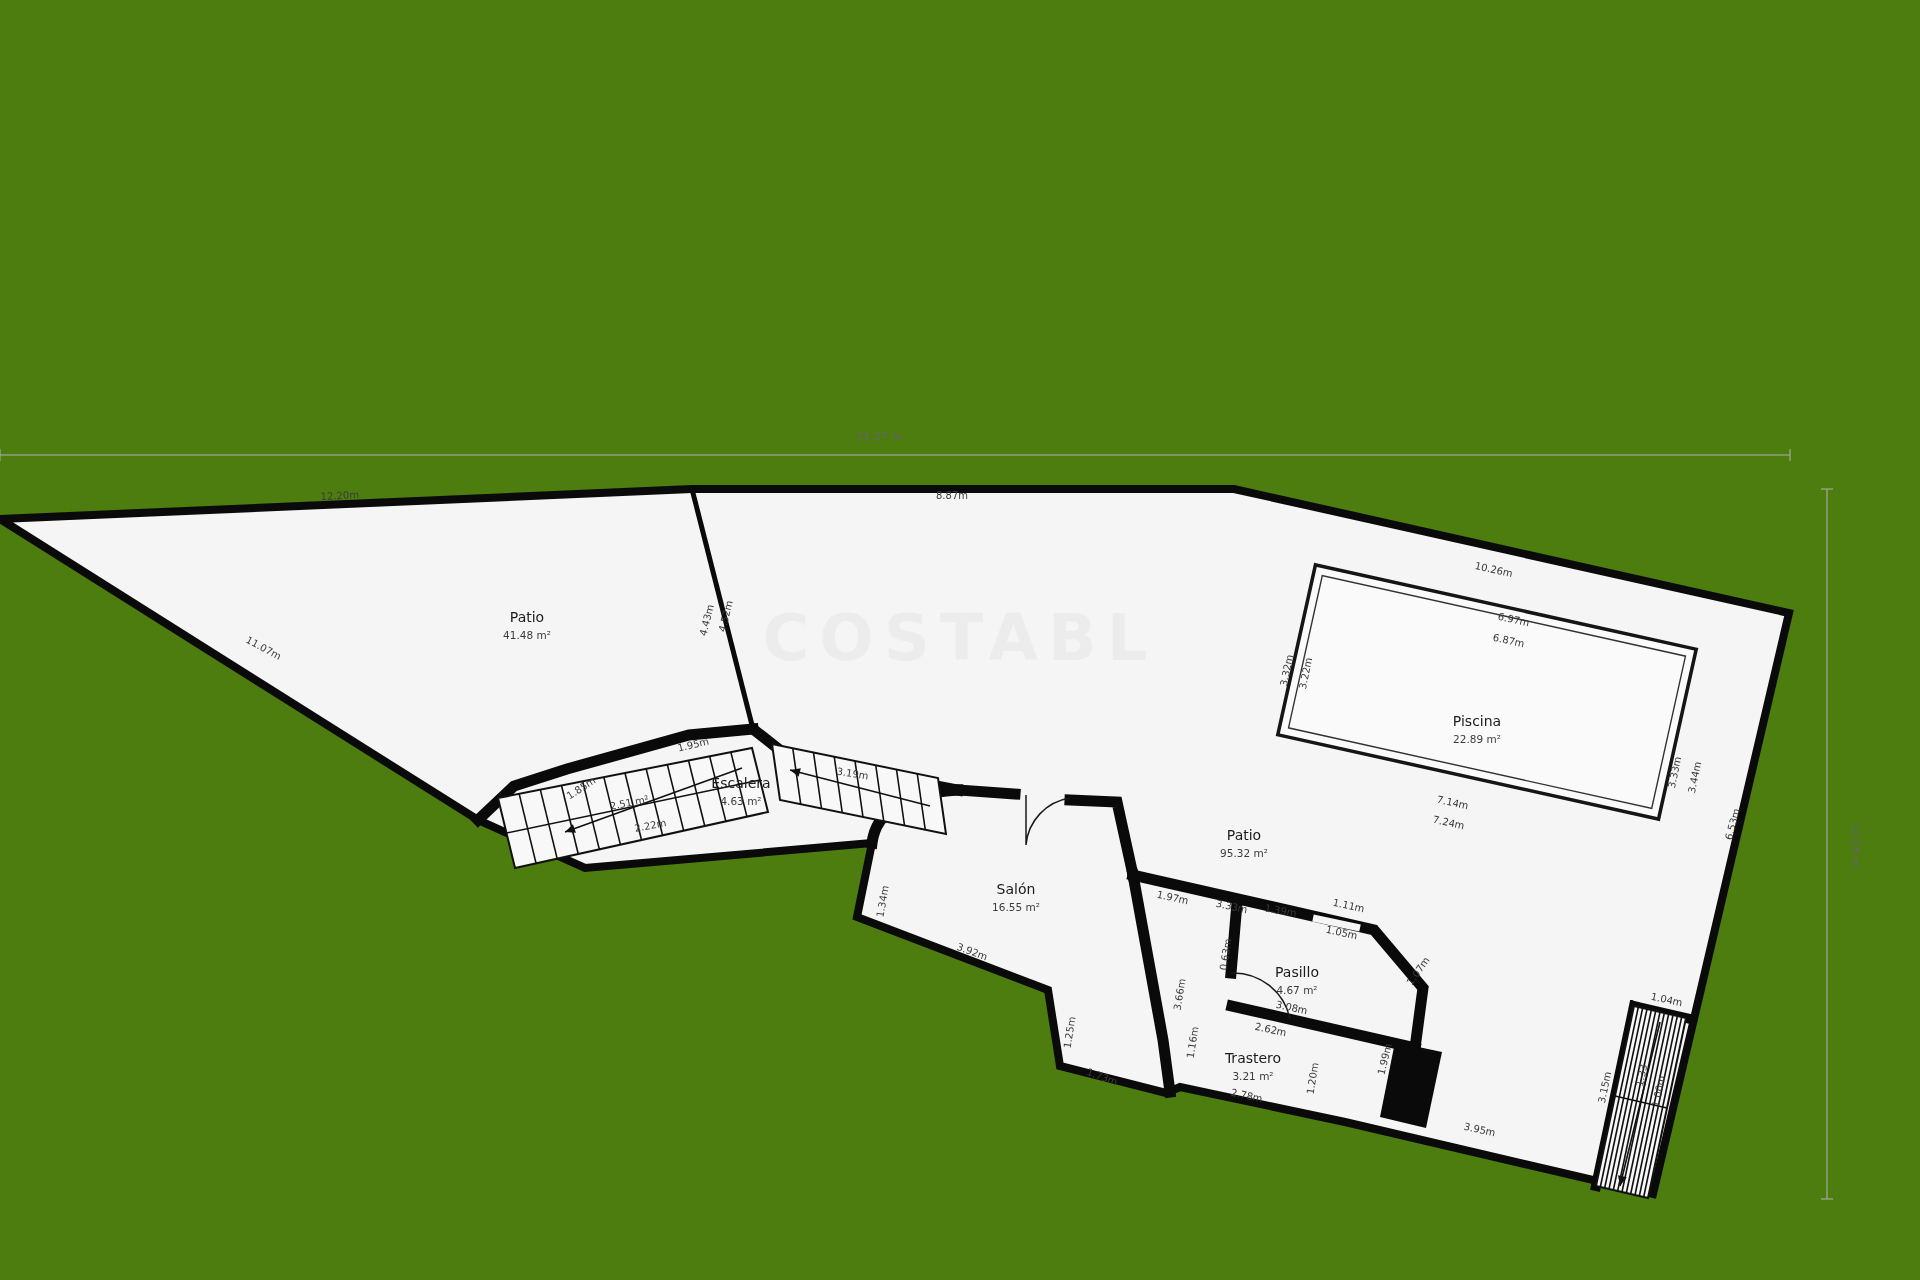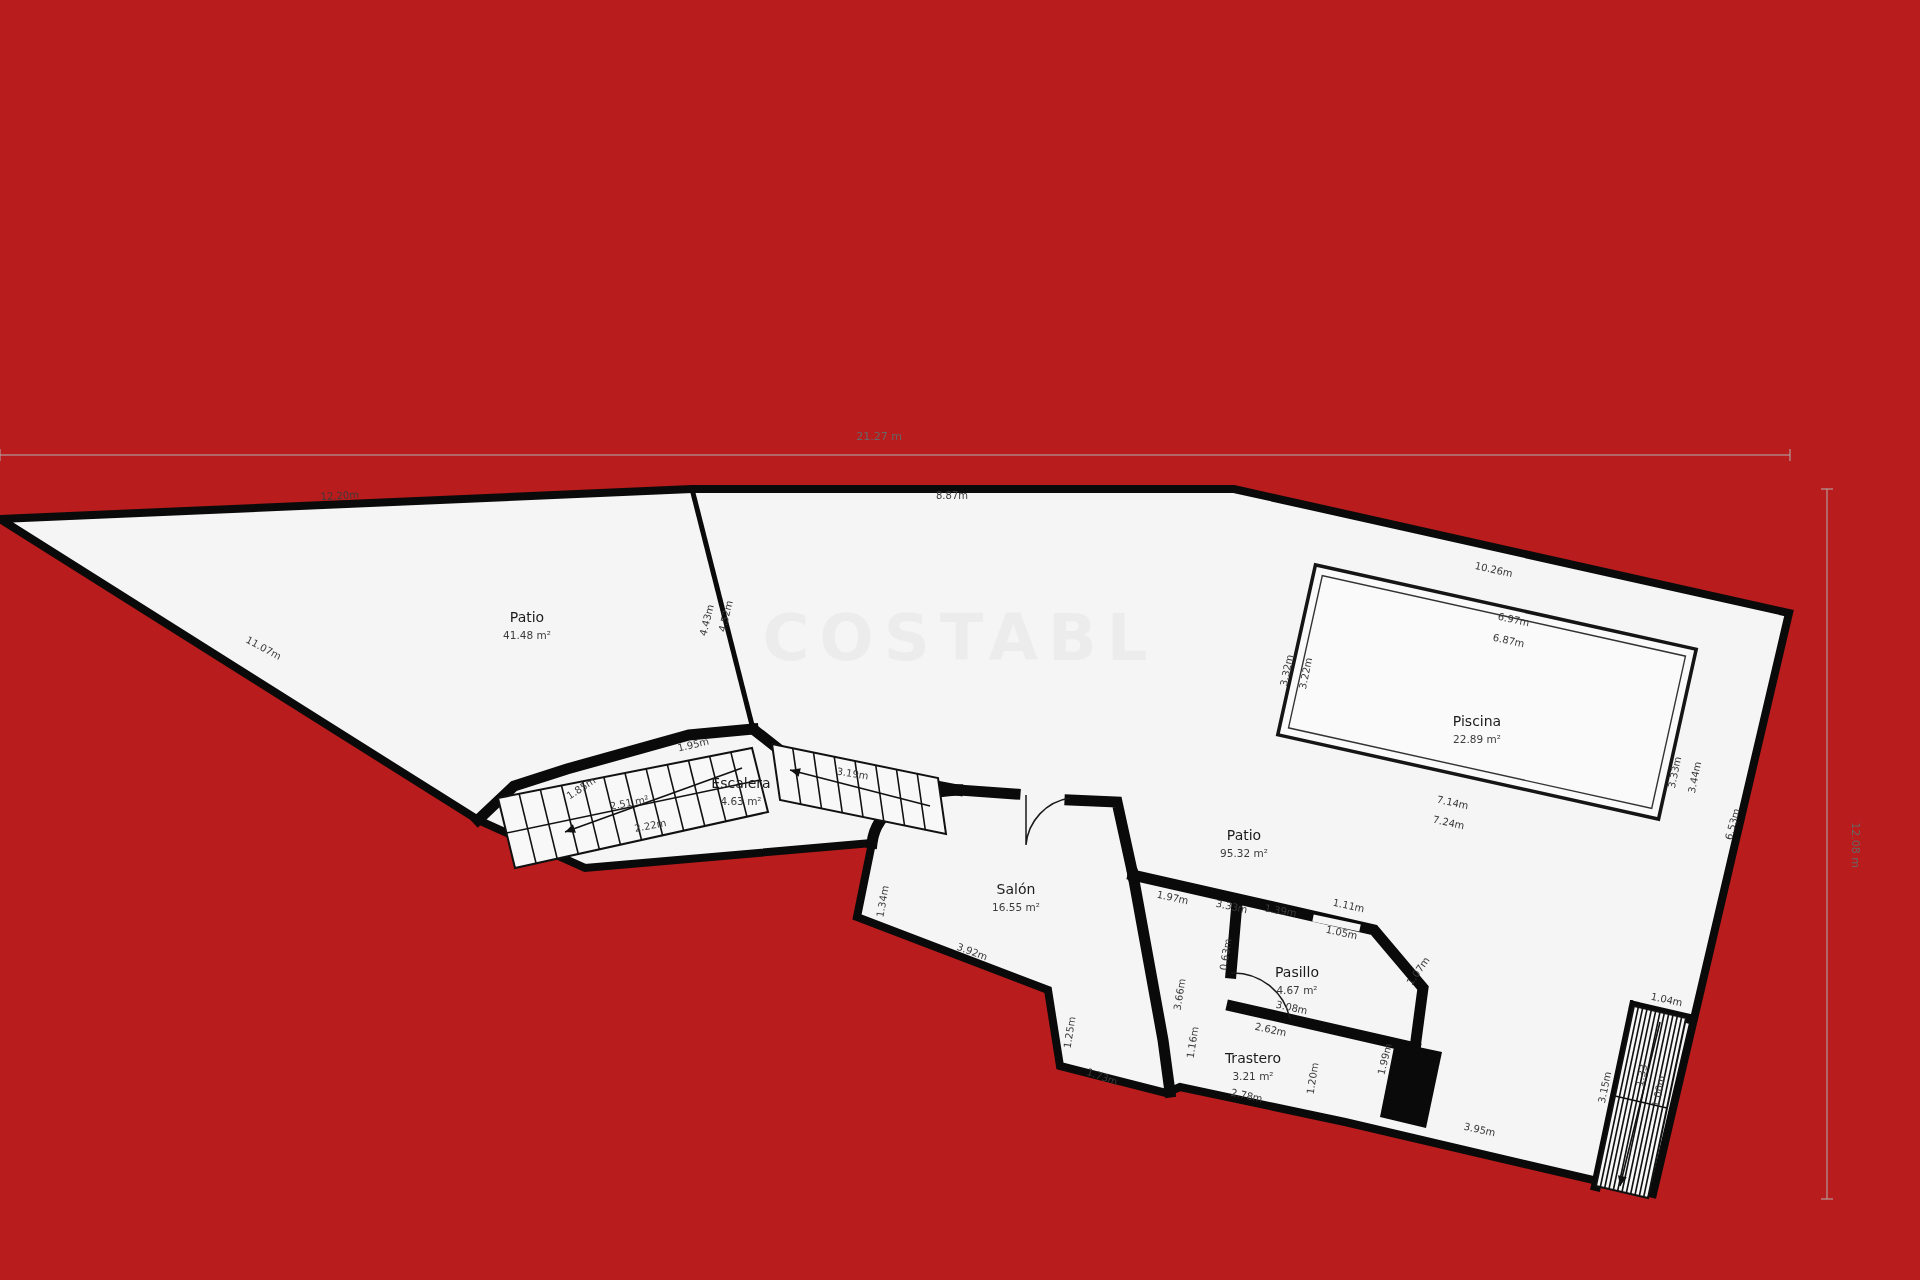--- a/index.html
+++ b/index.html
@@ -1,16 +1,16 @@
 <!DOCTYPE html>
 <html><head>
 <meta charset="utf-8">
 <style>
   html,body{margin:0;padding:0;background:#ffffff;}
-  .canvas{position:relative;width:1920px;height:1280px;background:#b91c1c;overflow:hidden;
+  .canvas{position:relative;width:1920px;height:1280px;background:#4d7c0f;overflow:hidden;
           font-family:"DejaVu Sans", sans-serif;}
   svg{position:absolute;left:0;top:0;}
   .wall{stroke:#0a0a0a;fill:none;stroke-linecap:square;stroke-linejoin:miter;}
   .thin{stroke:#1a1a1a;fill:none;}
   .measure{stroke:#b0b0b0;stroke-width:1;fill:none;}
   text{user-select:none;}
   .dim{font-size:10px;fill:#3a3a3a;}
   .room-name{font-size:14px;fill:#1b1b1b;}
   .room-area{font-size:10.5px;fill:#3c3c3c;}
   .overall{font-size:11px;fill:#666;}

